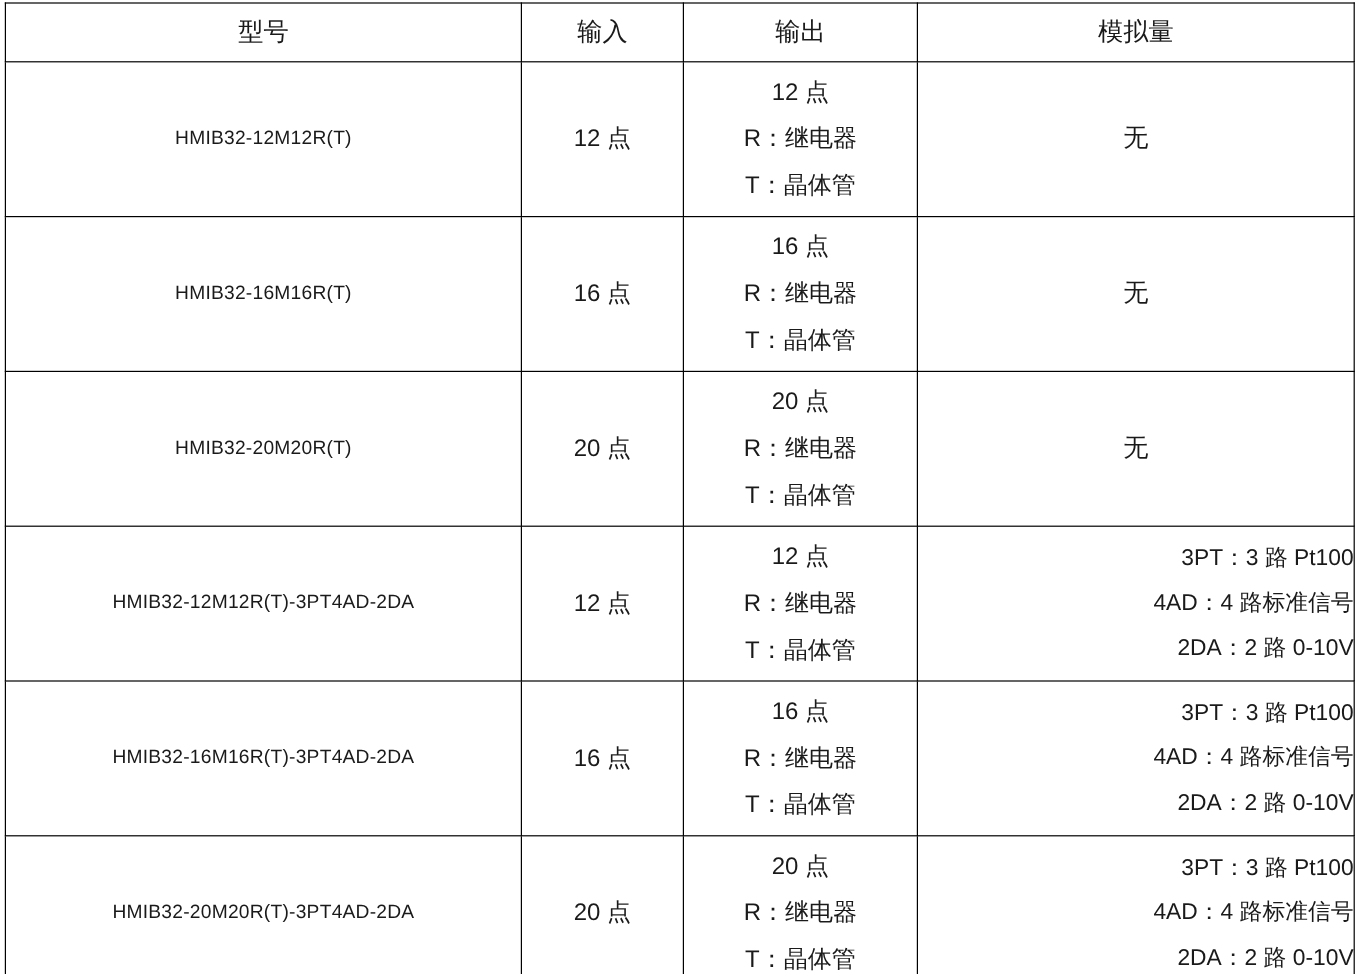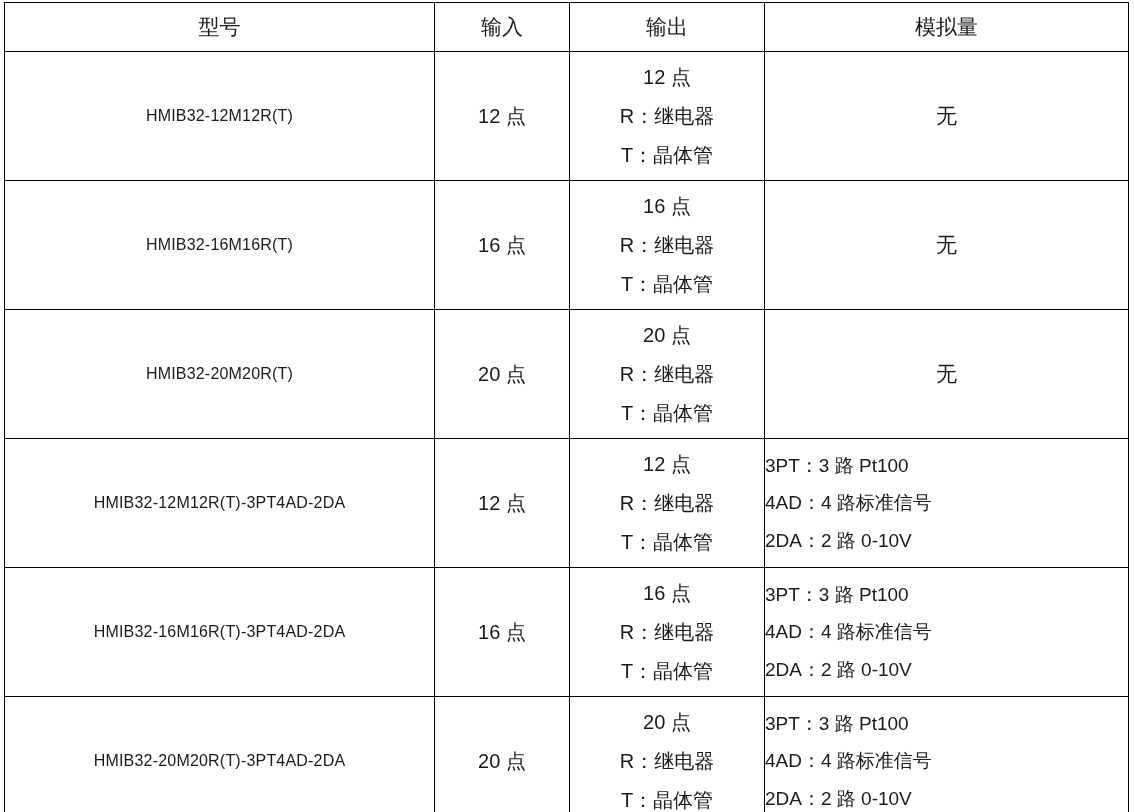--- a/index.html
+++ b/index.html
@@ -64,21 +64,21 @@
     text-align: center;
   }
   .analog-cell {
     padding: 8px 6px 8px 12px;
     text-align: left;
   }
   .analog-line {
     font-size: 19px;
     line-height: 1.95;
     white-space: nowrap;
-    text-align: left;
+    text-align: right;
   }
   .analog-center {
     text-align: center;
     font-size: 21px;
   }
   .row-tall td { height: 128px; }
 </style>
 </head>
 <body>
 

